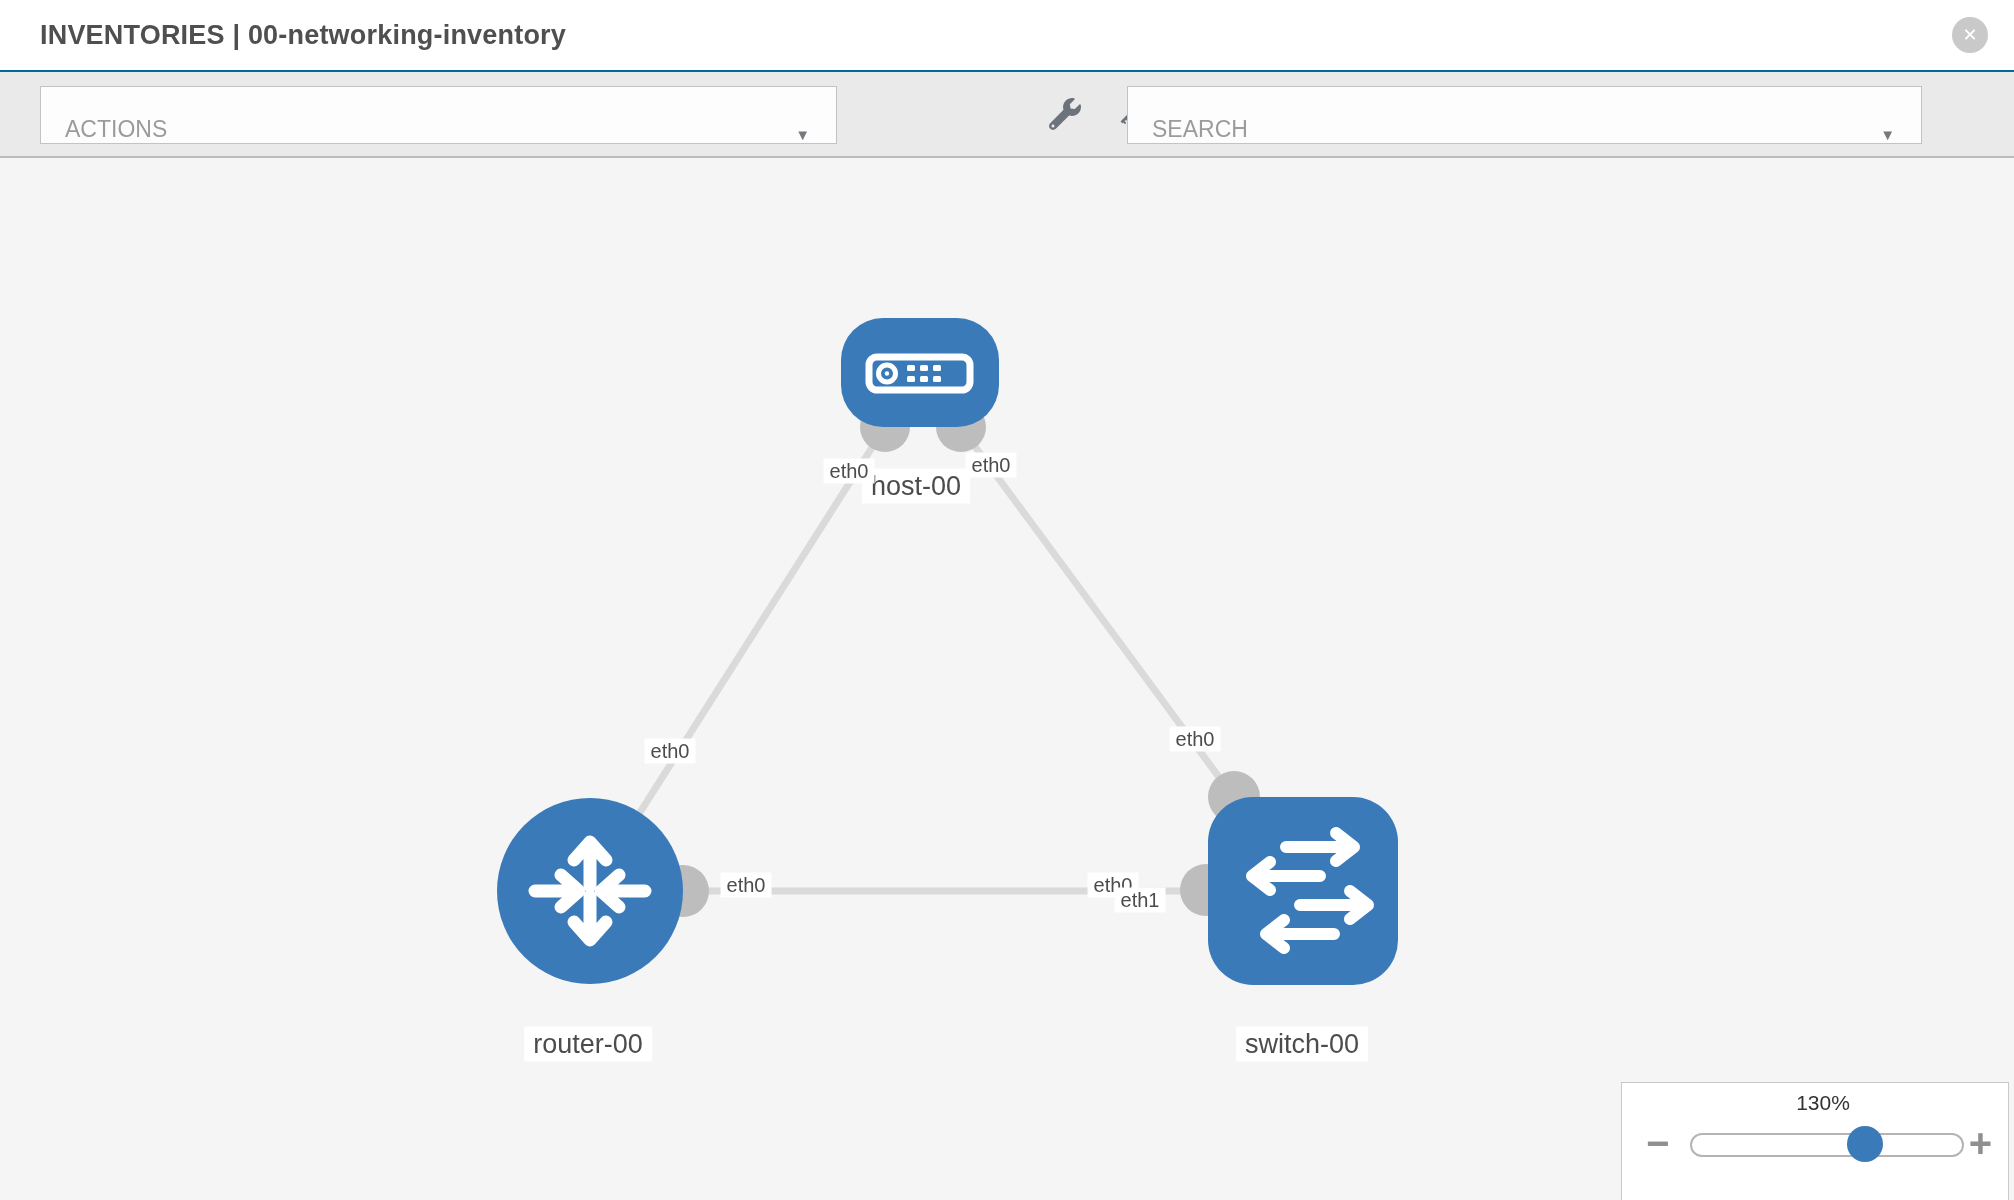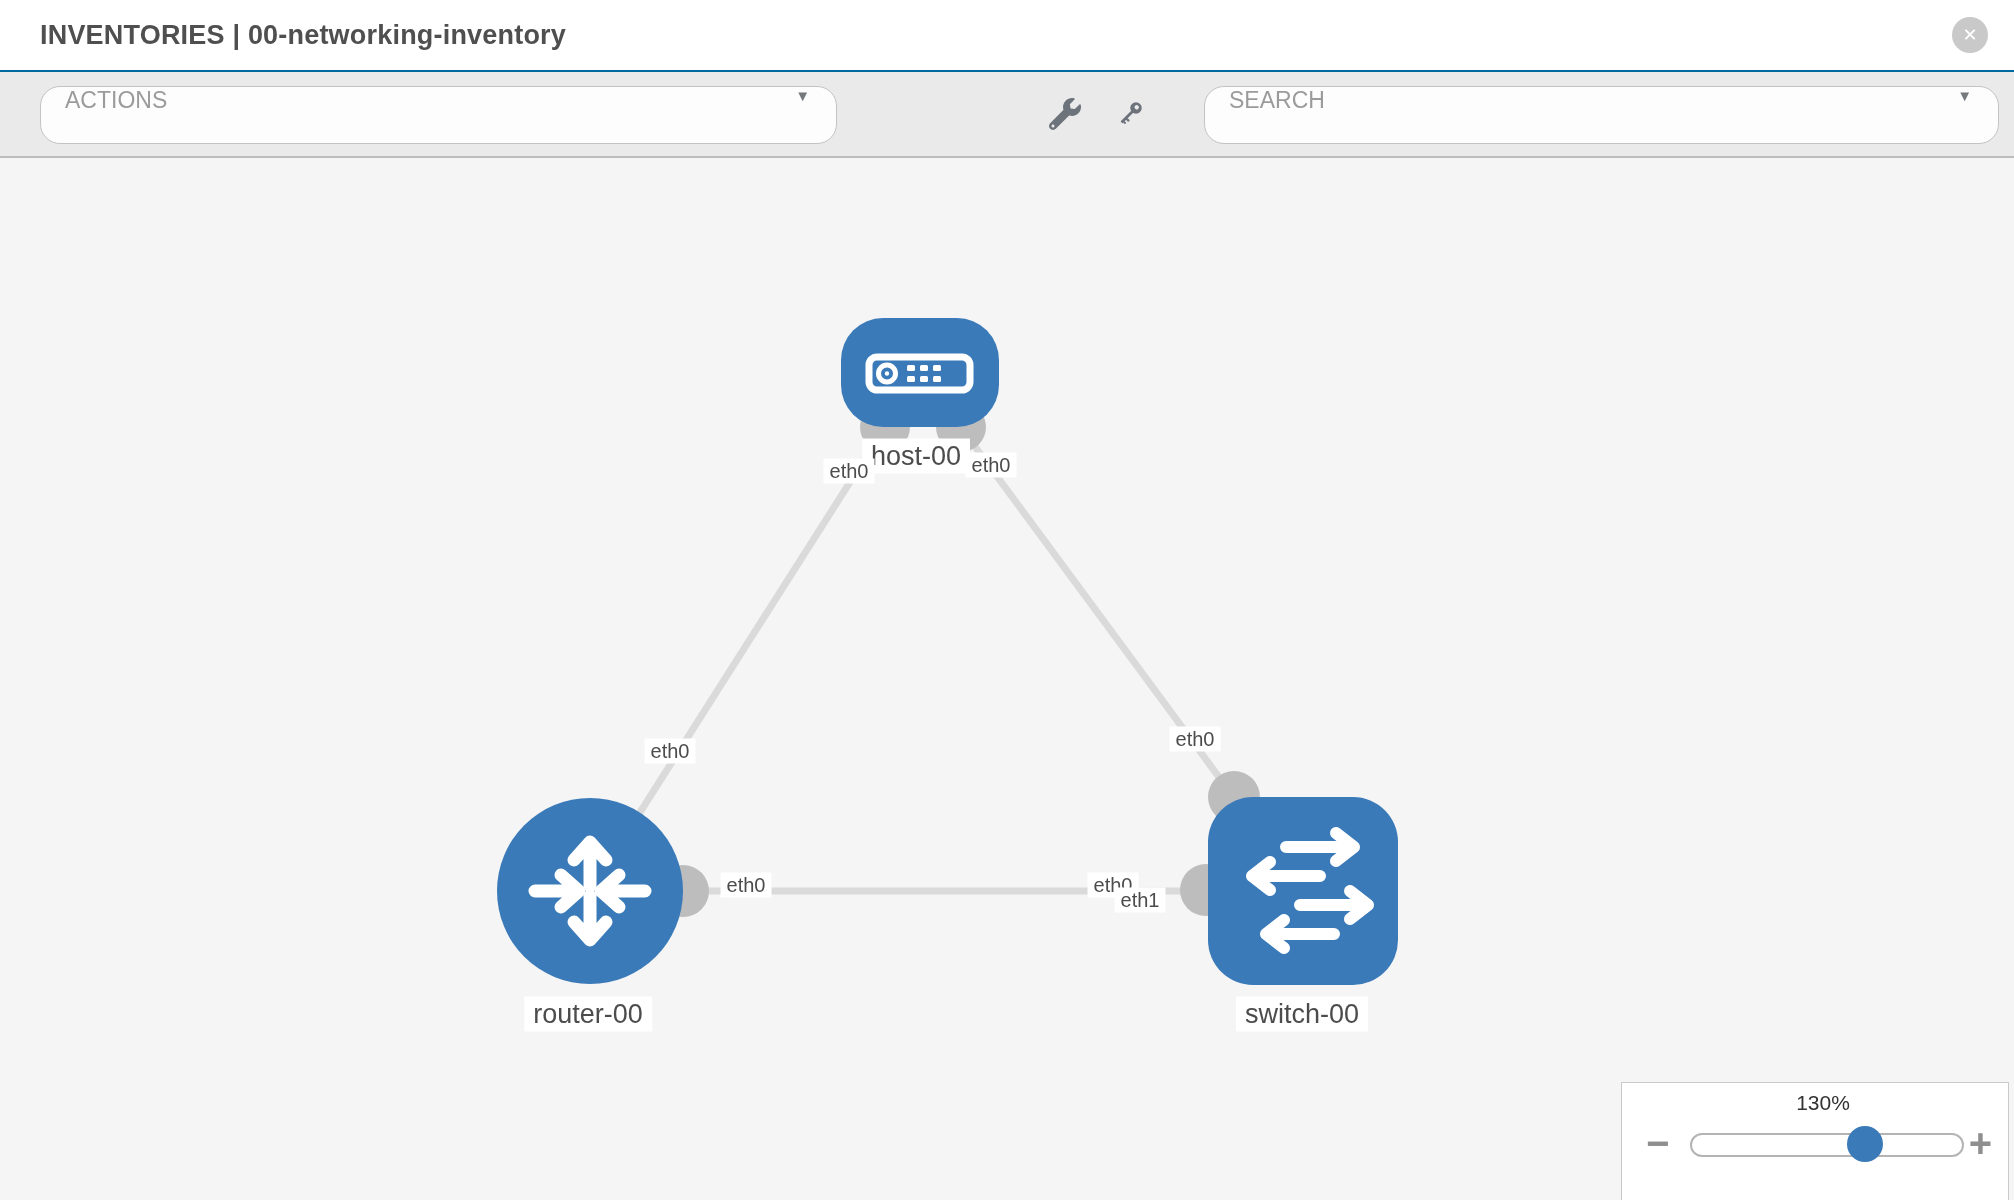--- a/index.html
+++ b/index.html
@@ -22,27 +22,27 @@
     background:#c9c9c9;display:flex;align-items:center;justify-content:center;cursor:pointer;
   }
   .close-btn span{color:#ffffff;font-size:18px;font-weight:700;line-height:1;}
   
   .toolbar{
     position:absolute;left:0;top:72px;width:2014px;height:84px;
     background:#eaeaea;border-bottom:2px solid #bcbcbc;
   }
   .dropdown{
     position:absolute;top:14px;height:56px;background:#fdfdfd;
-    border:1.5px solid #c3c3c3;border-radius:20px;
-    display:flex;align-items:flex-start;cursor:pointer;
+    border:1.5px solid #c3c3c3;border-radius:0;
+    display:flex;align-items:flex-end;cursor:pointer;
   }
   .dropdown .dd-text{margin-left:24px;font-size:23px;color:#9b9b9b;flex:1;}
   .dropdown .caret{margin-right:26px;font-size:15px;color:#75797e;}
   .dd-actions{left:40px;width:795px;}
-  .dd-search{left:1204px;width:793px;}
+  .dd-search{left:1127px;width:793px;}
   .tool-icon{
     position:absolute;top:24px;width:36px;height:36px;cursor:pointer;
     display:flex;align-items:center;justify-content:center;
   }
   .tool-icon svg{width:32px;height:32px;fill:#6d737b;}
   .ti-wrench{left:1047px;}
   .ti-key{left:1112px;}
   
   .canvas{
     position:absolute;left:0;top:158px;width:2014px;height:1042px;background:#f5f5f5;
@@ -51,21 +51,21 @@
   .node{position:absolute;z-index:2;cursor:pointer;background:#3a7ab8;}
   .node svg{width:100%;height:100%;display:block;}
   .node-host{left:841px;top:160px;width:158px;height:109px;border-radius:42px;}
   .node-router{left:497px;top:640px;width:186px;height:186px;border-radius:50%;}
   .node-switch{left:1208px;top:639px;width:190px;height:188px;border-radius:45px;}
   .chip{
     position:absolute;z-index:3;transform:translate(-50%,-50%);
     background:#ffffff;color:#4c4c4c;white-space:nowrap;text-align:right;
   }
   .iflabel{font-size:20px;padding:1px 6px;}
-  .nodelabel{font-size:27px;padding:2px 9px;}
+  .nodelabel{font-size:27px;padding:2px 9px;margin-top:30px;}
   
   .zoom-panel{
     position:absolute;left:1621px;top:924px;width:386px;height:130px;
     background:#ffffff;border:1.5px solid #c9c9c9;z-index:4;
   }
   .zoom-level{position:absolute;top:8px;left:8px;width:100%;text-align:center;
     font-size:21px;color:#333333;}
   .zoom-minus,.zoom-plus{
     position:absolute;top:30px;font-size:40px;font-weight:700;color:#8f8f8f;
     cursor:pointer;line-height:60px;

